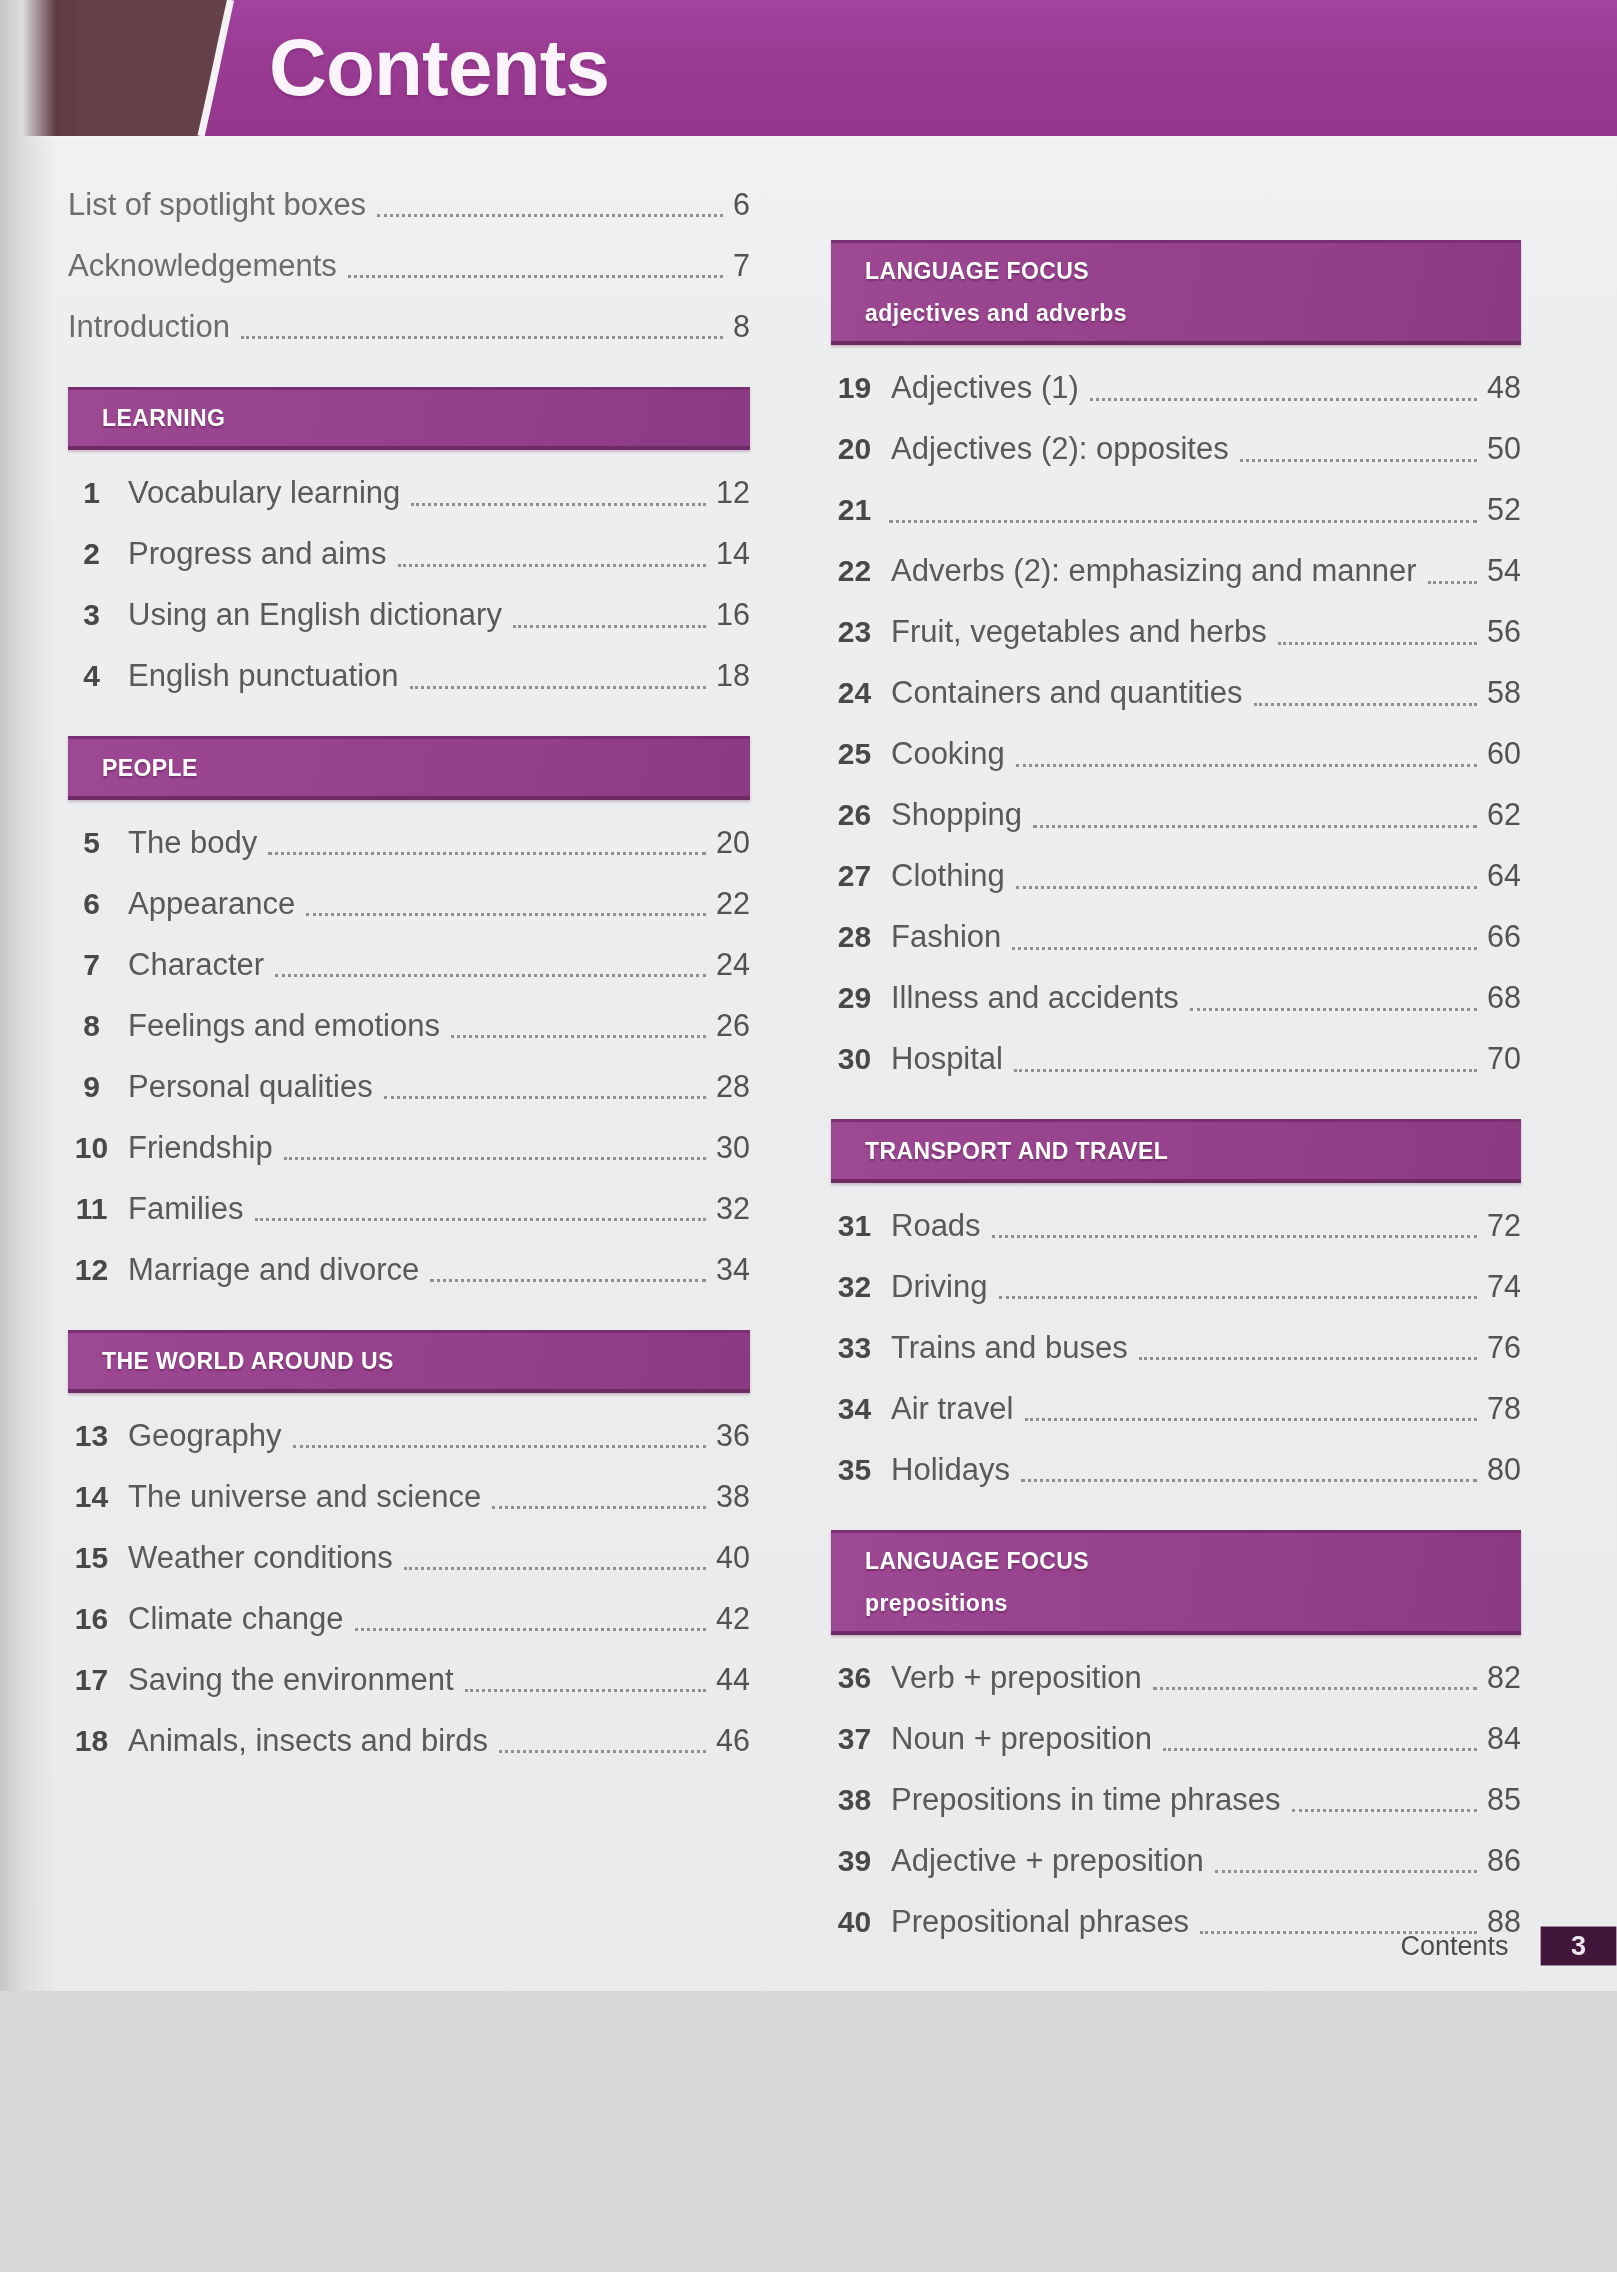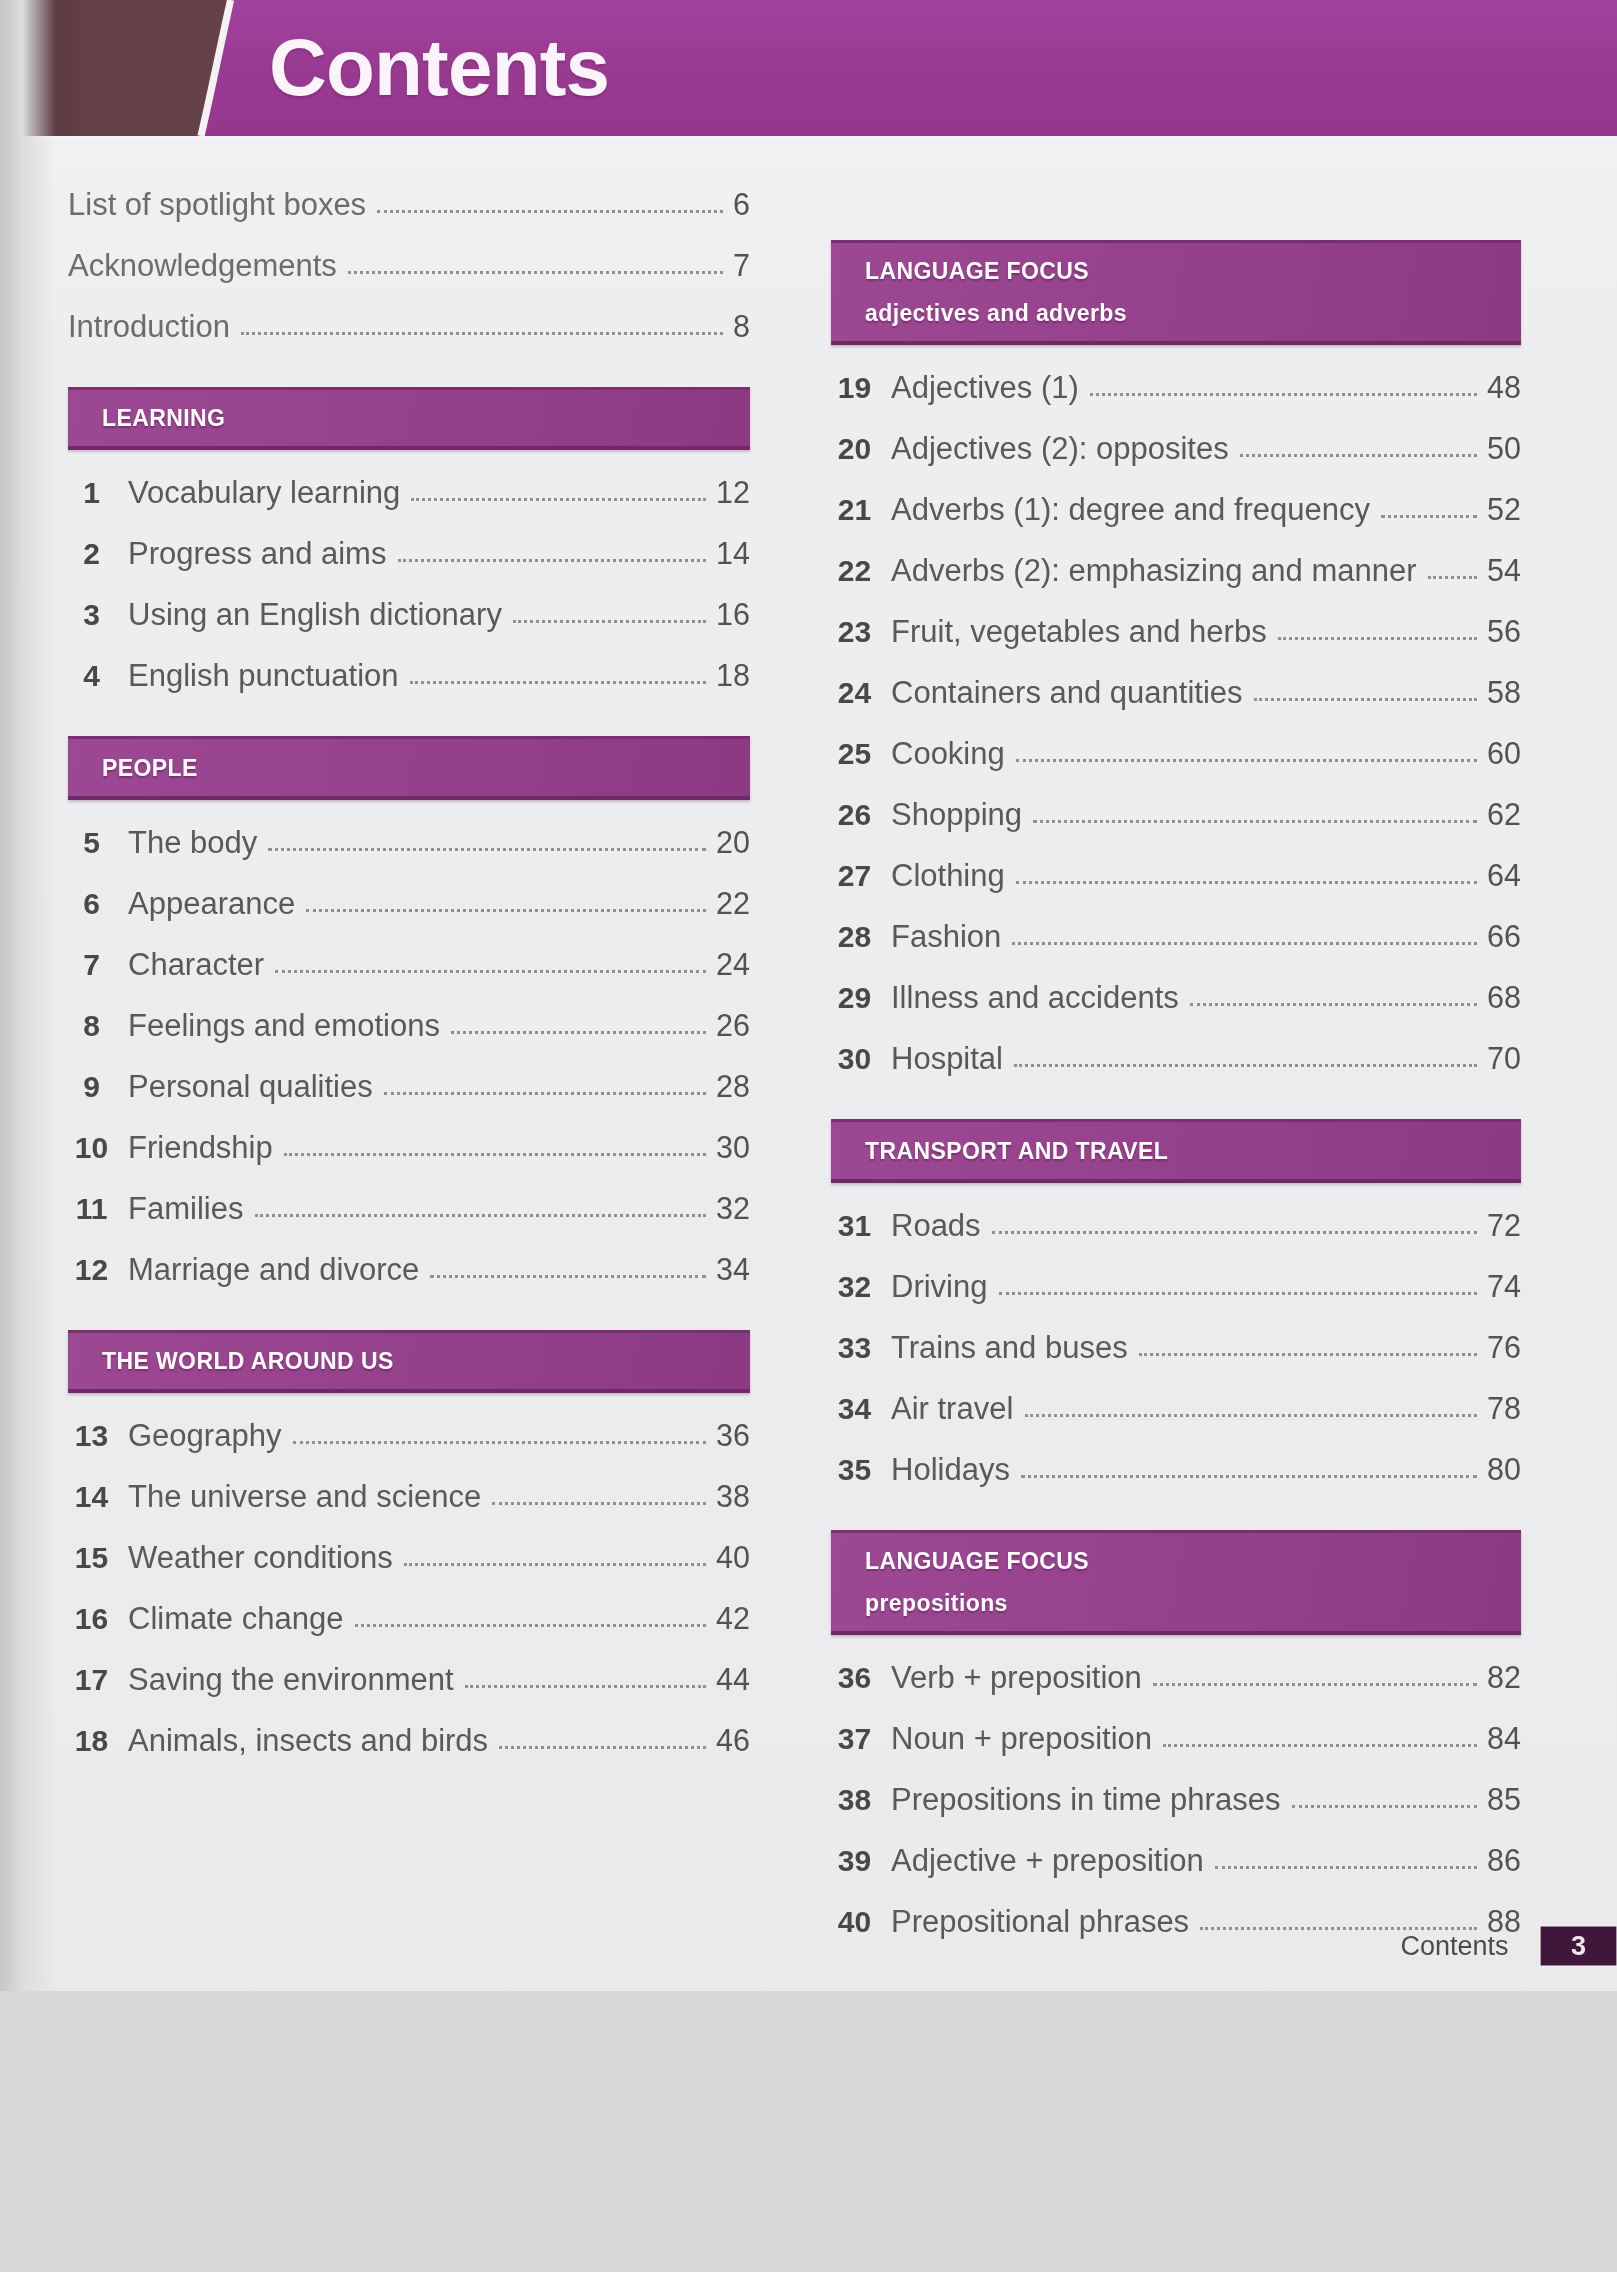--- a/index.html
+++ b/index.html
@@ -50,21 +50,21 @@
     color:#ffffff;font-weight:bold;
     padding:7.2px 16px 7.2px 34px;
     margin:42px 0 24px 0;
     text-shadow:0 1.6px 1.6px rgba(60,8,52,.35);
     box-shadow:0 1.6px 2.4px rgba(90,40,85,.25);
   }
   .banner .hline{display:block;font-size:23px;line-height:42px;letter-spacing:0.4px;}
   .col .banner:first-child,.front-matter + .banner{margin-top:42px;}
 
   .toc-row{
-    display:flex;align-items:flex-start;
+    display:flex;align-items:center;
     font-size:31px;line-height:37px;
     margin:0 0 24px 0;color:#58595b;
   }
   .toc-row .num{
     flex:0 0 47px;text-align:center;
     font-weight:bold;color:#47484a;font-size:30px;
   }
   .toc-row .label{flex:0 0 auto;padding-left:13px;}
   .toc-row.front .label{padding-left:0;color:#6b6c6e;}
   .leader{
@@ -253,21 +253,20 @@
         <span class="pagenum">48</span>
       </div>
       <div class="toc-row">
         <span class="num">20</span>
         <span class="label">Adjectives (2): opposites</span>
         <div class="leader"></div>
         <span class="pagenum">50</span>
       </div>
       <div class="toc-row">
         <span class="num">21</span>
-        <span class="label">Adverbs (1): degree and frequency</span>
         <div class="leader"></div>
         <span class="pagenum">52</span>
       </div>
       <div class="toc-row">
         <span class="num">22</span>
         <span class="label">Adverbs (2): emphasizing and manner</span>
         <div class="leader"></div>
         <span class="pagenum">54</span>
       </div>
       <div class="toc-row">

